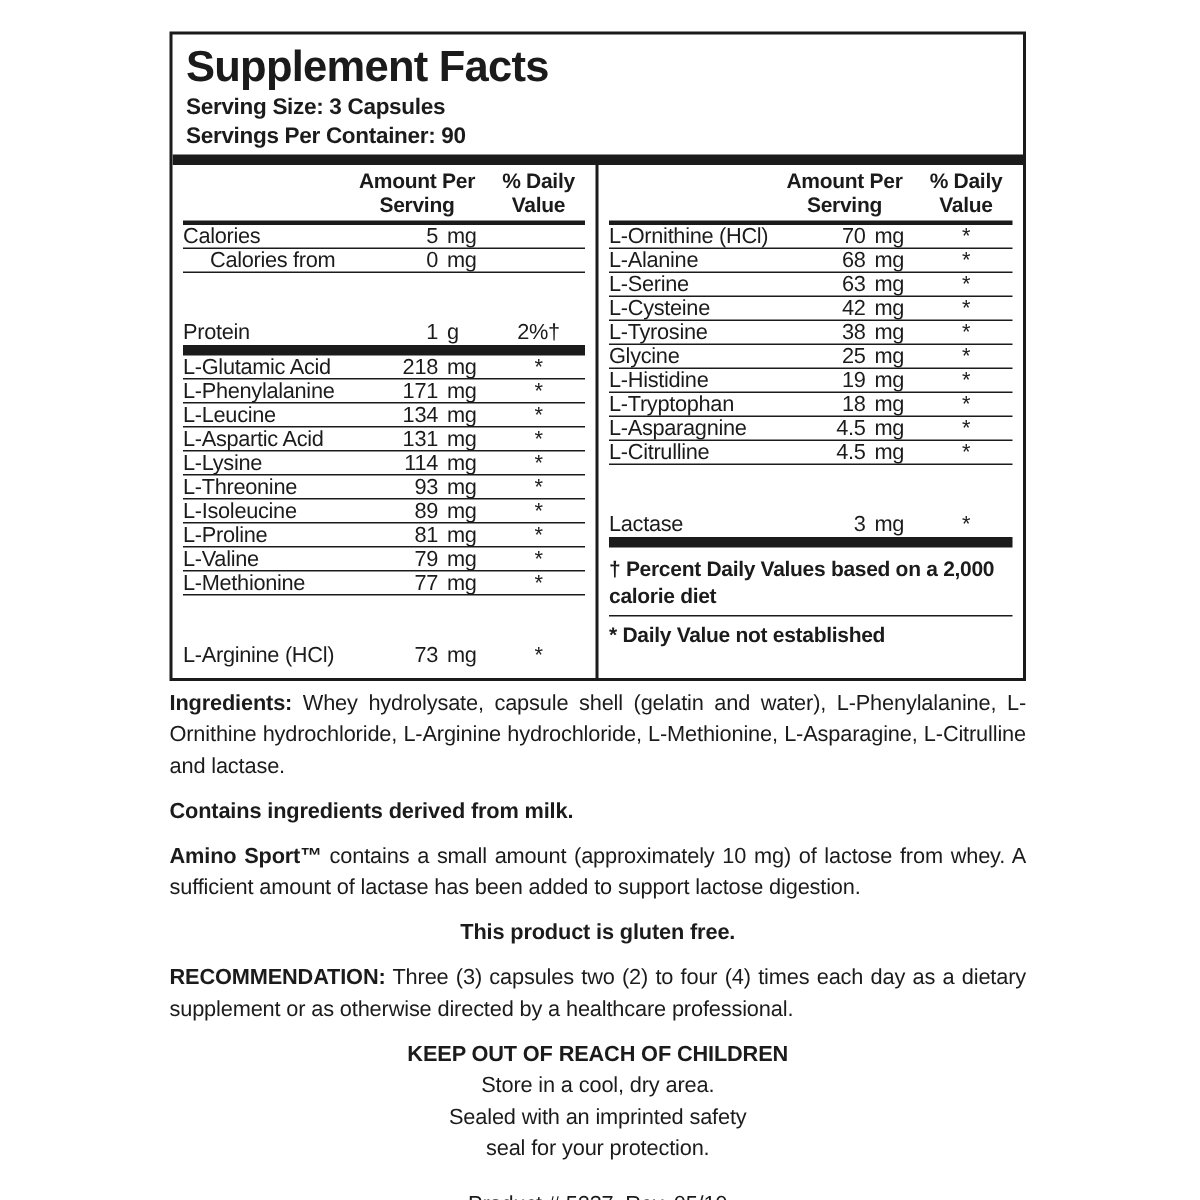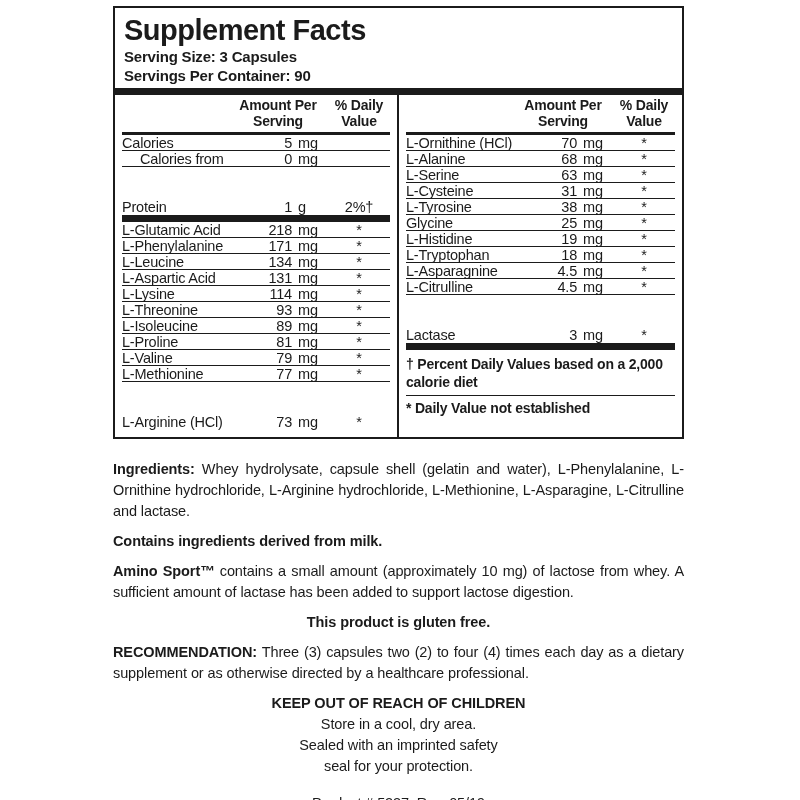--- a/index.html
+++ b/index.html
@@ -1,20 +1,20 @@
 <!DOCTYPE html>
 <html><head>
 <meta charset="utf-8">
 <style>
   * { box-sizing: border-box; margin: 0; padding: 0; }
   html, body { width: 800px; height: 800px; background: #ffffff; }
   body { font-family: "Liberation Sans", sans-serif; color: #1b1b1b; position: relative; }
 
   .facts-box {
-    position: absolute; left: 113px; top: 6px; width: 571px; height: 433px;
+    position: absolute; left: 113px; top: 21px; width: 571px; height: 433px;
     border: 2.5px solid #1b1b1b; display: flex; flex-direction: column; background: #fff;
     overflow: hidden;
   }
   .title-block { padding: 5px 9px 3px 9px; }
   .sf-title { font-size: 29px; font-weight: bold; letter-spacing: -0.5px; line-height: 34px; }
   .sf-serving { font-size: 15px; font-weight: bold; line-height: 19px; letter-spacing: -0.2px; }
 
   .thick-bar-full { height: 7px; background: #1b1b1b; flex: none; }
 
   .columns { flex: 1; display: flex; min-height: 0; }
@@ -217,21 +217,21 @@
             <span class="rname">L-Serine</span>
             <span class="ramt">
               <span class="num">63</span>
               <span class="unit">mg</span>
             </span>
             <span class="rdv">*</span>
           </div>
           <div class="row">
             <span class="rname">L-Cysteine</span>
             <span class="ramt">
-              <span class="num">31</span>
+              <span class="num">42</span>
               <span class="unit">mg</span>
             </span>
             <span class="rdv">*</span>
           </div>
           <div class="row">
             <span class="rname">L-Tyrosine</span>
             <span class="ramt">
               <span class="num">38</span>
               <span class="unit">mg</span>
             </span>

